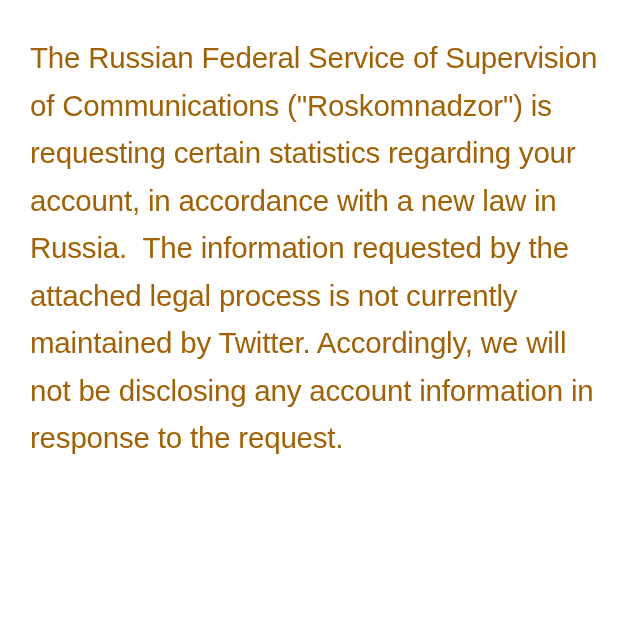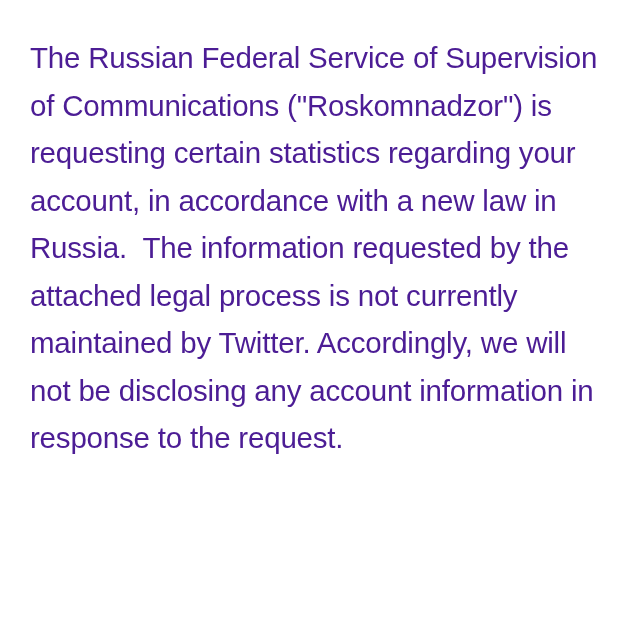--- a/index.html
+++ b/index.html
@@ -16,21 +16,21 @@
   .page {
     position: relative;
     width: 640px;
     height: 640px;
     background: #ffffff;
     box-sizing: border-box;
     padding: 34px 30px 0 30px;
   }
   .notice-text {
     margin: 0;
-    color: #4c1d95;
+    color: #a16207;
     font-family: "Liberation Sans", sans-serif;
     font-size: 29.5px;
     line-height: 47.5px;
     letter-spacing: -0.2px;
     font-weight: 400;
     white-space: pre-wrap;
     word-break: normal;
   }
 </style>
 </head>

